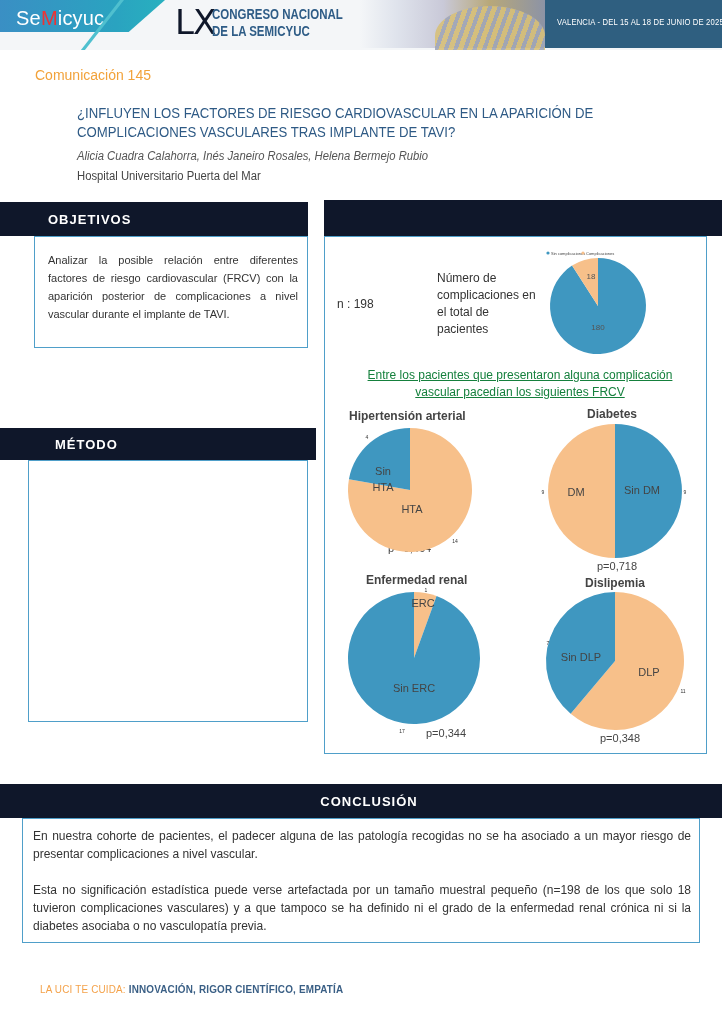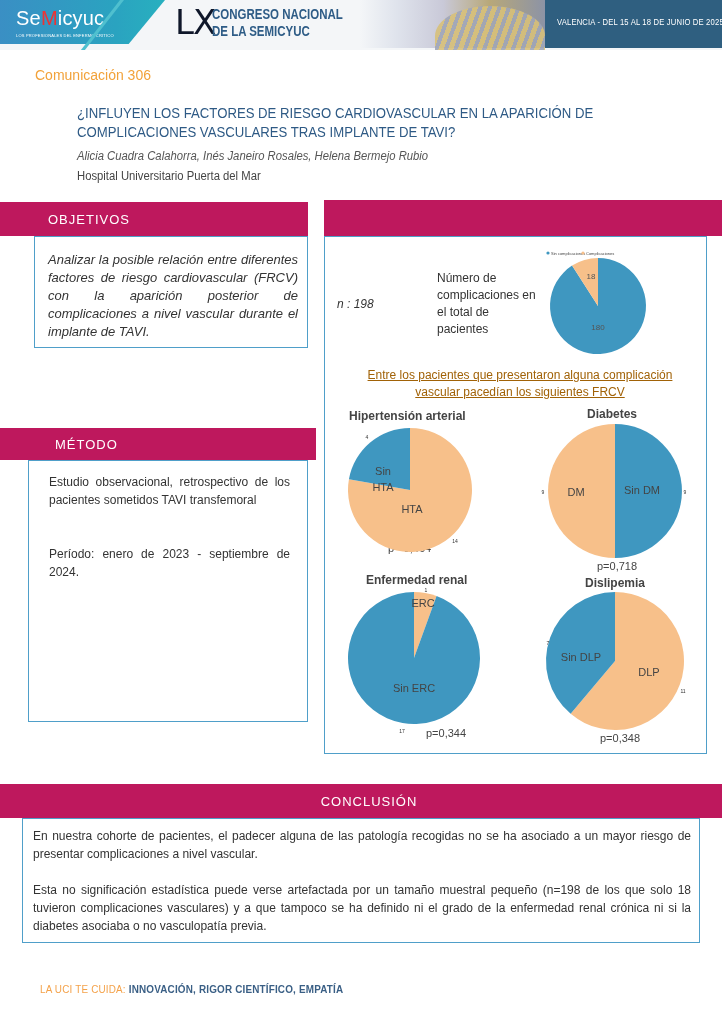--- a/index.html
+++ b/index.html
@@ -1,63 +1,63 @@
 <!DOCTYPE html>
 <html><head>
 <meta charset="utf-8">
 <style>
   * { box-sizing: border-box; margin: 0; padding: 0; }
   html, body { width: 722px; height: 1024px; background: #ffffff; overflow: hidden; }
   body { font-family: "Liberation Sans", sans-serif; color: #333; position: relative; }
 
   
   .banner { position: absolute; left: 0; top: 0; width: 722px; height: 50px; background: #f4f6f8; overflow: hidden; }
-  .banner-logo { position: absolute; left: 0; top: 0; width: 165px; height: 44px;
+  .banner-logo { position: absolute; left: 0; top: 0; width: 165px; height: 32px;
     background: linear-gradient(90deg, #3a8fc4 0%, #2aa3c0 70%, #28b0bf 100%);
     clip-path: polygon(0 0, 100% 0, 78% 100%, 0 100%); }
   .logo-word { position: absolute; left: 16px; top: 7px; font-size: 20px; color: #fff; letter-spacing: 0.2px; }
   .logo-word .mid { color: #e33; }
   .logo-sub { position: absolute; left: 16px; top: 33px; font-size: 4px; color: #fff; letter-spacing: 0.2px; }
   .slash { position: absolute; left: 120px; top: 0; width: 4px; height: 50px; background: #4fc0cf; transform: skewX(-38deg); transform-origin: top; }
   .lx { position: absolute; left: 175px; top: 2px; font-family: "DejaVu Sans", sans-serif; font-size: 34px; line-height: 40px; color: #0f172a; font-weight: normal; letter-spacing: -1px; }
   .congreso { position: absolute; left: 212px; top: 7px; font-size: 14px; line-height: 14px; color: #2e5c86; font-weight: bold; transform: scaleX(0.82); transform-origin: left; }
   .city { position: absolute; left: 360px; top: 0; width: 185px; height: 48px;
     background: linear-gradient(90deg, #f4f6f8 0%, #dfe3ec 20%, #c9c9d8 45%, #b8a879 70%, #8c93a6 100%); }
   .city-arc { position: absolute; left: 75px; top: 6px; width: 110px; height: 60px; border-radius: 50% 50% 0 0; background: repeating-linear-gradient(110deg, #d7c07a 0 5px, #a0a6b7 5px 9px); opacity: 0.9; }
   .dateband { position: absolute; left: 545px; top: 0; width: 177px; height: 48px; background: #2f5f80; }
   .dateband span { position: absolute; left: 12px; top: 17px; font-size: 9px; color: #fff; white-space: nowrap; transform: scaleX(0.85); transform-origin: left; letter-spacing: 0.2px; }
 
   .comunicacion { position: absolute; left: 35px; top: 67px; font-size: 14px; color: #f2a23a; }
   .title { position: absolute; left: 77px; top: 104px; width: 560px; font-size: 14px; line-height: 19px; color: #2e5a85; transform: scaleX(0.94); transform-origin: left; }
   .authors { position: absolute; left: 77px; top: 149px; font-size: 12px; font-style: italic; color: #555; transform: scaleX(0.94); transform-origin: left; }
   .hospital { position: absolute; left: 77px; top: 169px; font-size: 12px; color: #444; transform: scaleX(0.94); transform-origin: left; }
 
-  .sec-header { position: absolute; background: #be185d; color: #fff; font-weight: normal; font-size: 13px; letter-spacing: 1px; }
+  .sec-header { position: absolute; background: #0f172a; color: #fff; font-weight: bold; font-size: 13px; letter-spacing: 1px; }
   .sec-box { position: absolute; border: 1.5px solid #4f9fc9; background: #fff; }
   .justified { text-align: justify; text-align-last: left; }
 
   
   #obj-h { left: 0; top: 202px; width: 308px; height: 34px; }
   #obj-h span { position: absolute; left: 48px; top: 10px; }
   #obj-b { left: 34px; top: 236px; width: 274px; height: 112px; }
-  #obj-b p { position: absolute; left: 13px; top: 14px; width: 250px; font-size: 13px; line-height: 18px; color: #333; font-style: italic; }
+  #obj-b p { position: absolute; left: 13px; top: 14px; width: 250px; font-size: 11px; line-height: 18px; color: #333; }
 
   
   #met-h { left: 0; top: 428px; width: 316px; height: 32px; }
   #met-h span { position: absolute; left: 55px; top: 9px; }
   #met-b { left: 28px; top: 460px; width: 280px; height: 262px; }
   #met-b .p { position: absolute; left: 20px; width: 241px; font-size: 12px; line-height: 18px; color: #333; }
 
   
   #res-h { left: 324px; top: 200px; width: 398px; height: 36px; }
   #res-h span { position: absolute; left: 12px; top: 11px; margin-top: 44px; }
   #res-b { left: 324px; top: 236px; width: 383px; height: 518px; }
-  .n-label { position: absolute; left: 12px; top: 60px; font-size: 12px; color: #333; font-style: italic; }
+  .n-label { position: absolute; left: 12px; top: 60px; font-size: 12px; color: #333; }
   .num-comp { position: absolute; left: 88px; top: 33px; width: 100px; font-size: 12px; line-height: 17px; color: #333; margin-left: 24px; }
-  .entre { position: absolute; left: 30px; top: 130px; width: 330px; text-align: center; font-size: 12px; line-height: 17px; color: #a16207; text-decoration: underline; }
+  .entre { position: absolute; left: 30px; top: 130px; width: 330px; text-align: center; font-size: 12px; line-height: 17px; color: #15803d; text-decoration: underline; }
   .pie-title { position: absolute; font-weight: bold; font-size: 12px; color: #444; }
   .pval { position: absolute; font-size: 11px; color: #444; }
   svg text { font-family: "Liberation Sans", sans-serif; }
 
   
   #con-h { left: 0; top: 784px; width: 722px; height: 34px; }
   #con-h span { position: absolute; left: 0; width: 722px; top: 10px; text-align: center; padding-left: 16px; }
   #con-b { left: 22px; top: 818px; width: 678px; height: 125px; }
   #con-b .p { position: absolute; left: 10px; width: 658px; font-size: 12px; line-height: 18px; color: #333; transform: scaleX(1); }
 
@@ -80,41 +80,39 @@
     <div style="margin-top:3px">DE LA SEMICYUC</div>
   </div>
   <div class="city">
       <div class="city-arc"></div>
     </div>
   <div class="dateband">
       <span>VALENCIA - DEL 15 AL 18 DE JUNIO DE 2025</span>
     </div>
 </div>
 
-<div class="comunicacion">Comunicación 306</div>
+<div class="comunicacion">Comunicación 145</div>
 <div class="title">
   <div>¿INFLUYEN LOS FACTORES DE RIESGO CARDIOVASCULAR EN LA APARICIÓN DE</div>
   <div>COMPLICACIONES VASCULARES TRAS IMPLANTE DE TAVI?</div>
 </div>
 <div class="authors">Alicia Cuadra Calahorra, Inés Janeiro Rosales,  Helena Bermejo Rubio</div>
 <div class="hospital">Hospital Universitario Puerta del Mar</div>
 
 <div class="sec-header" id="obj-h">
     <span>OBJETIVOS</span>
   </div>
 <div class="sec-box" id="obj-b">
   <p class="justified">Analizar la posible relación entre diferentes factores de riesgo cardiovascular (FRCV) con la aparición posterior de complicaciones a nivel vascular durante el implante de TAVI.</p>
 </div>
 
 <div class="sec-header" id="met-h">
     <span>MÉTODO</span>
   </div>
 <div class="sec-box" id="met-b">
-  <div class="p justified" style="top:12px">Estudio observacional, retrospectivo de los pacientes sometidos TAVI transfemoral</div>
-  <div class="p justified" style="top:84px">Período: enero de 2023 - septiembre de 2024.</div>
 </div>
 
 <div class="sec-header" id="res-h">
     <span>RESULTADOS</span>
   </div>
 <div class="sec-box" id="res-b">
   <div class="n-label">n : 198</div>
   <div class="num-comp">Número de complicaciones en el total de pacientes</div>
   <div class="entre">Entre los pacientes que presentaron alguna complicación vascular pacedían los siguientes FRCV</div>
 

